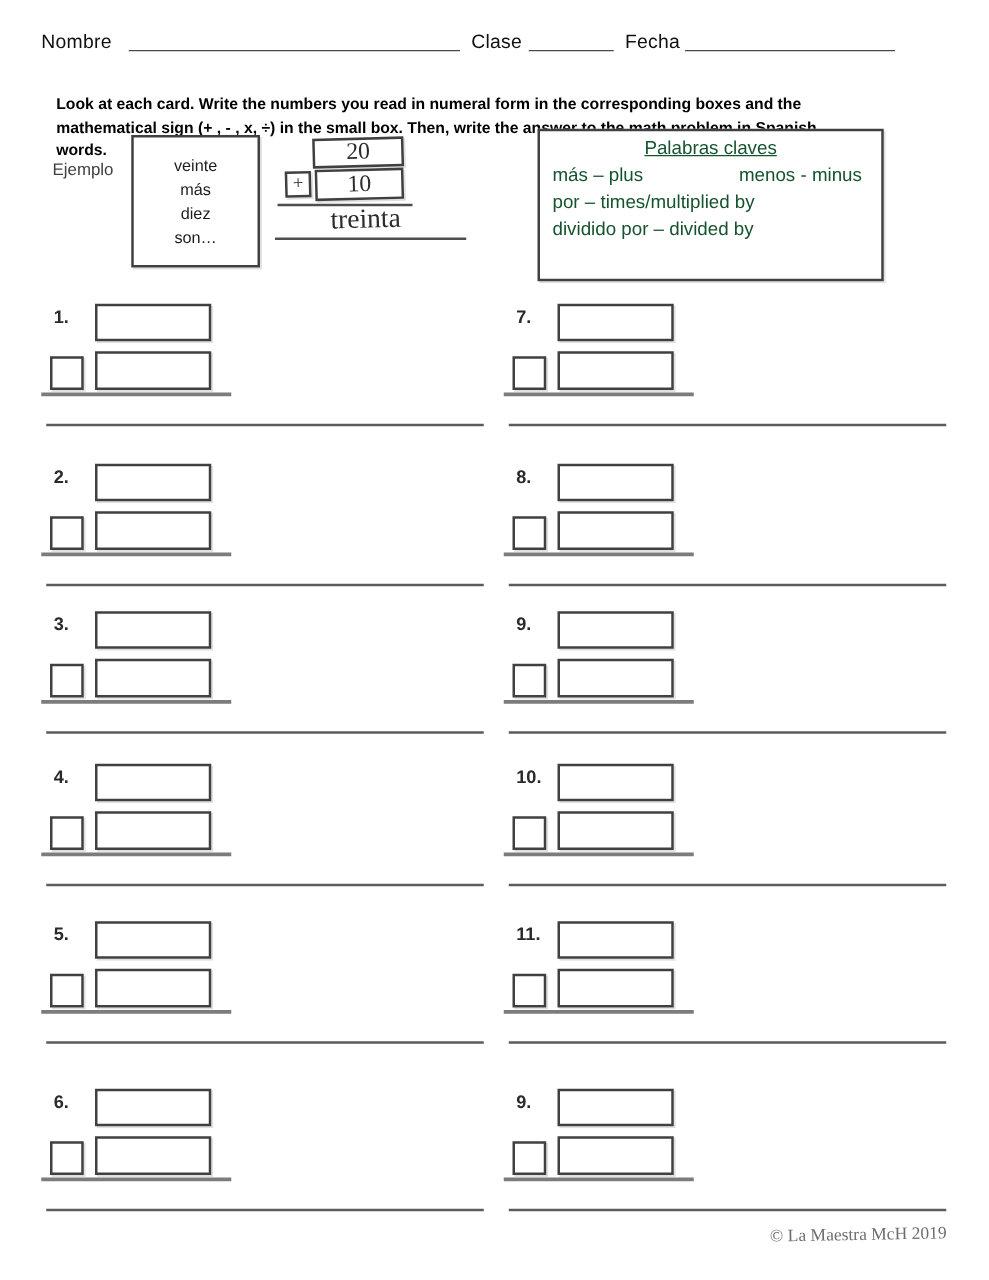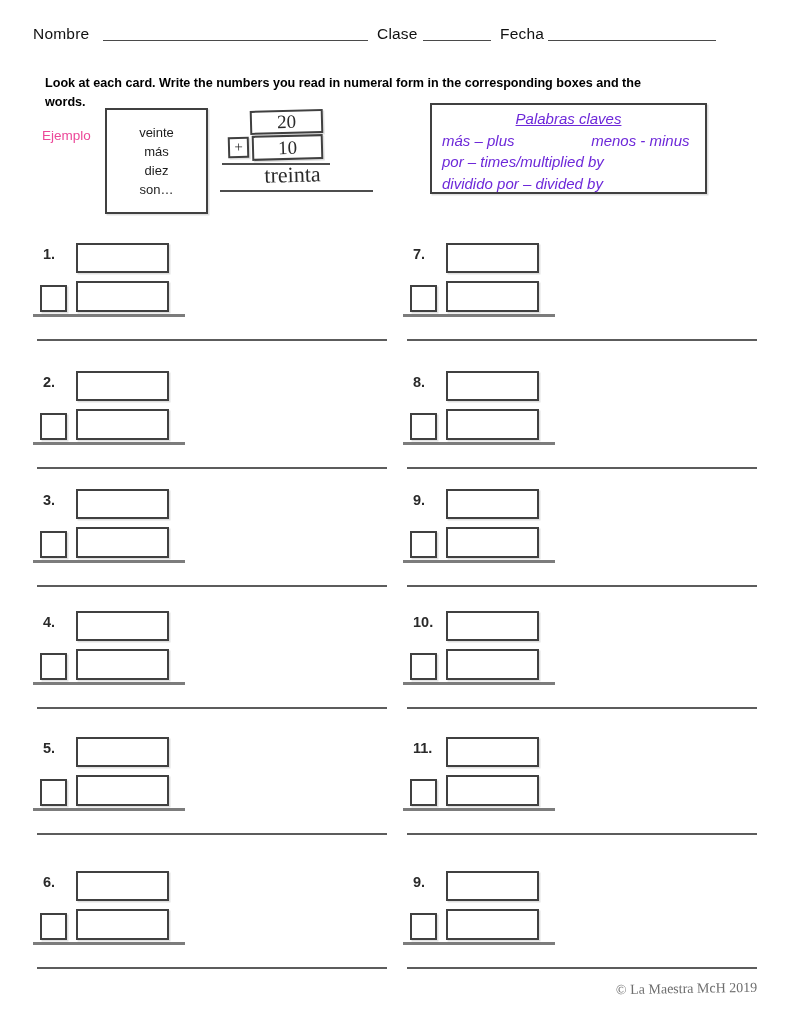--- a/index.html
+++ b/index.html
@@ -11,28 +11,28 @@
   .hdr-label { position:absolute; font-size:15.5px; letter-spacing:.2px; color:#111; }
   .blank-line { position:absolute; border-bottom:1.6px solid #4a4a4a; height:16px; }
   
   .instr { position:absolute; left:45px; top:62px; width:700px; font-weight:bold;
            font-size:12.6px; line-height:18.5px; color:#000;margin-top:12px; }
   
   .box { position:absolute; background:#fff; border:2px solid #404040;
          box-shadow:1.5px 1.5px 0 rgba(0,0,0,.12); box-sizing:border-box; }
   .rule { position:absolute; height:0; }
   
-  .ejemplo-label { position:absolute; left:42px; top:128px; font-size:13.5px; color:#ec4899; }
+  .ejemplo-label { position:absolute; left:42px; top:128px; font-size:13.5px; color:#404040; }
   .card { left:105px; top:108px; width:103px; height:106px; display:flex; flex-direction:column;
           align-items:center; justify-content:center; font-size:13px; line-height:19px; text-align:center; }
   .hand { font-family:cursive; color:#2b2b2b; transform:rotate(-1.5deg); }
   .ex-num { display:flex; align-items:center; justify-content:center; font-size:19px; }
   
-  .keybox { left:430px; top:103px; width:277px; height:91px; padding:3px 10px 0 10px;
-            font-size:15px; line-height:21.5px; color:#6d28d9;font-style:italic; }
+  .keybox { left:430px; top:103px; width:277px; height:122px; padding:3px 10px 0 10px;
+            font-size:15px; line-height:21.5px; color:#14532d; }
   .keybox .kb-title { text-align:center; text-decoration:underline; }
   .kb-left { display:inline-block; width:145px; }
   
   .problem { position:absolute; width:370px; height:100px; }
   .p-num { position:absolute; left:10px; top:3px; font-size:14.5px; font-weight:bold; color:#2a2a2a; }
   .p-top-box    { left:43px; top:0;    width:93px; height:30px; }
   .p-sign-box   { left:7px;  top:42px; width:27px; height:27px; }
   .p-second-box { left:43px; top:38px; width:93px; height:31px; }
   .p-short-line { left:0;    top:71px; width:152px; border-top:3px solid #7c7c7c; }
   .p-long-line  { left:4px;  top:96px; width:350px; border-top:2.5px solid #5c5c5c; }
@@ -47,20 +47,21 @@
 
   <span class="hdr-label" style="left:33px; top:25px;text-align:center;">Nombre</span>
   <div class="blank-line" style="left:103px; top:24px; width:265px;"></div>
   <span class="hdr-label" style="left:377px; top:25px;">Clase</span>
   <div class="blank-line" style="left:423px; top:24px; width:68px;"></div>
   <span class="hdr-label" style="left:500px; top:25px;">Fecha</span>
   <div class="blank-line" style="left:548px; top:24px; width:168px;"></div>
 
   <div class="instr">
     <div>Look at each card. Write the numbers you read in numeral form in the corresponding boxes and the</div>
+    <div>mathematical sign (+ , - , x, ÷)  in the small box. Then, write the answer to the math problem in Spanish</div>
     <div>words.</div>
   </div>
 
   <span class="ejemplo-label">Ejemplo</span>
   <div class="box card">
     <div>veinte</div>
     <div>más</div>
     <div>diez</div>
     <div>son…</div>
   </div>

